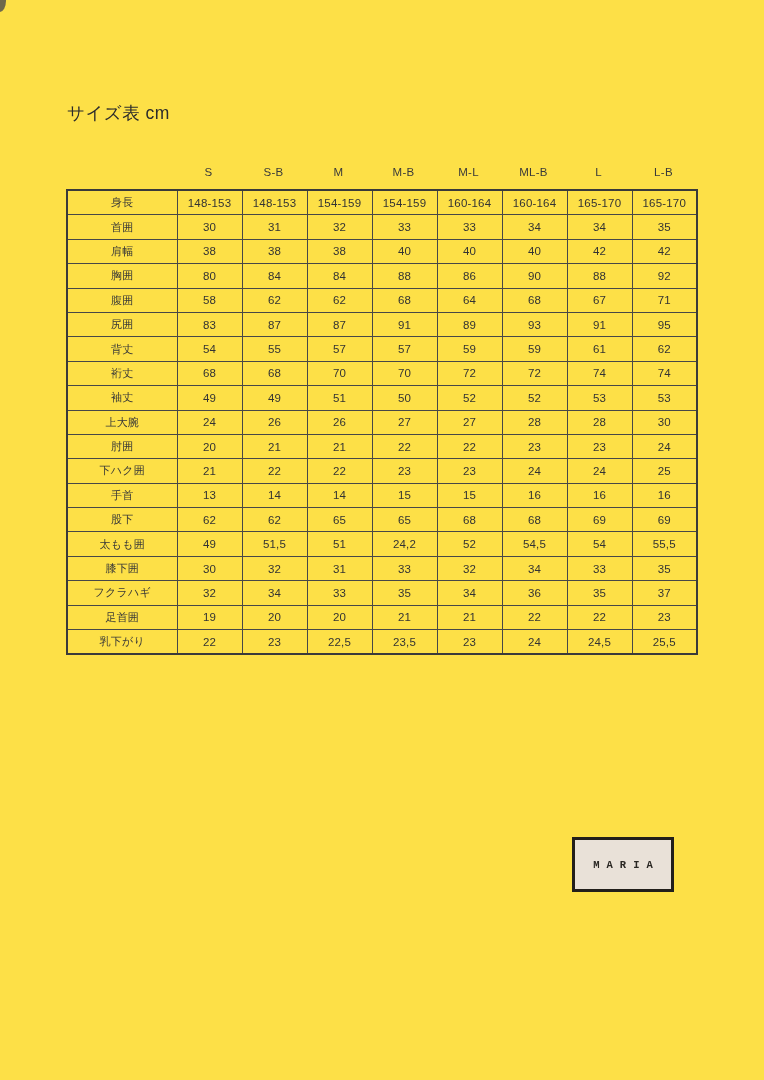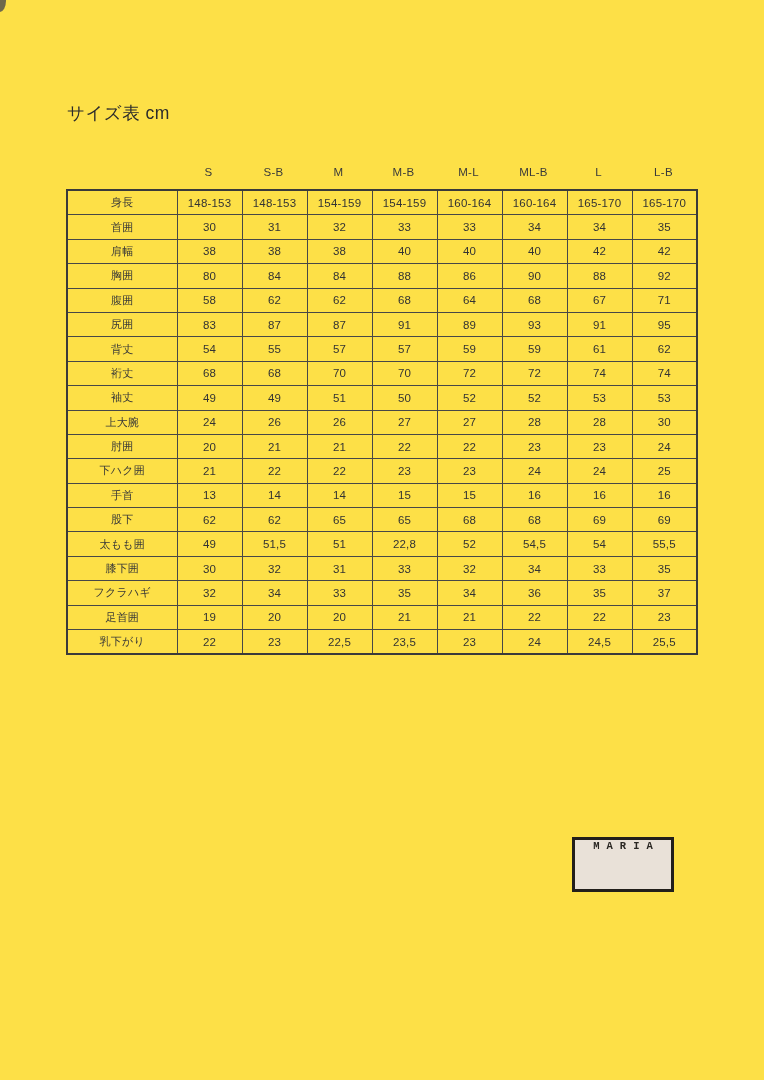--- a/index.html
+++ b/index.html
@@ -70,21 +70,21 @@
     font-size: 11px;
     color: #373737;
   }
   .brand-badge {
     position: absolute;
     left: 572px; top: 837px;
     width: 96px; height: 49px;
     background: #e9e1d8;
     border: 3px solid #221f1b;
     display: flex;
-    align-items: flex-start;
+    align-items: center;
     justify-content: center;
   }
   .brand-badge span {
     font-family: "Liberation Mono", "DejaVu Sans Mono", monospace;
     font-size: 10.5px;
     font-weight: bold;
     color: #2a2723;
     letter-spacing: 7px;
     margin-right: -7px;
   }
@@ -277,21 +277,21 @@
           <td>68</td>
           <td>68</td>
           <td>69</td>
           <td>69</td>
         </tr>
         <tr>
           <td class="label-cell">太もも囲</td>
           <td>49</td>
           <td>51,5</td>
           <td>51</td>
-          <td>22,8</td>
+          <td>24,2</td>
           <td>52</td>
           <td>54,5</td>
           <td>54</td>
           <td>55,5</td>
         </tr>
         <tr>
           <td class="label-cell">膝下囲</td>
           <td>30</td>
           <td>32</td>
           <td>31</td>

